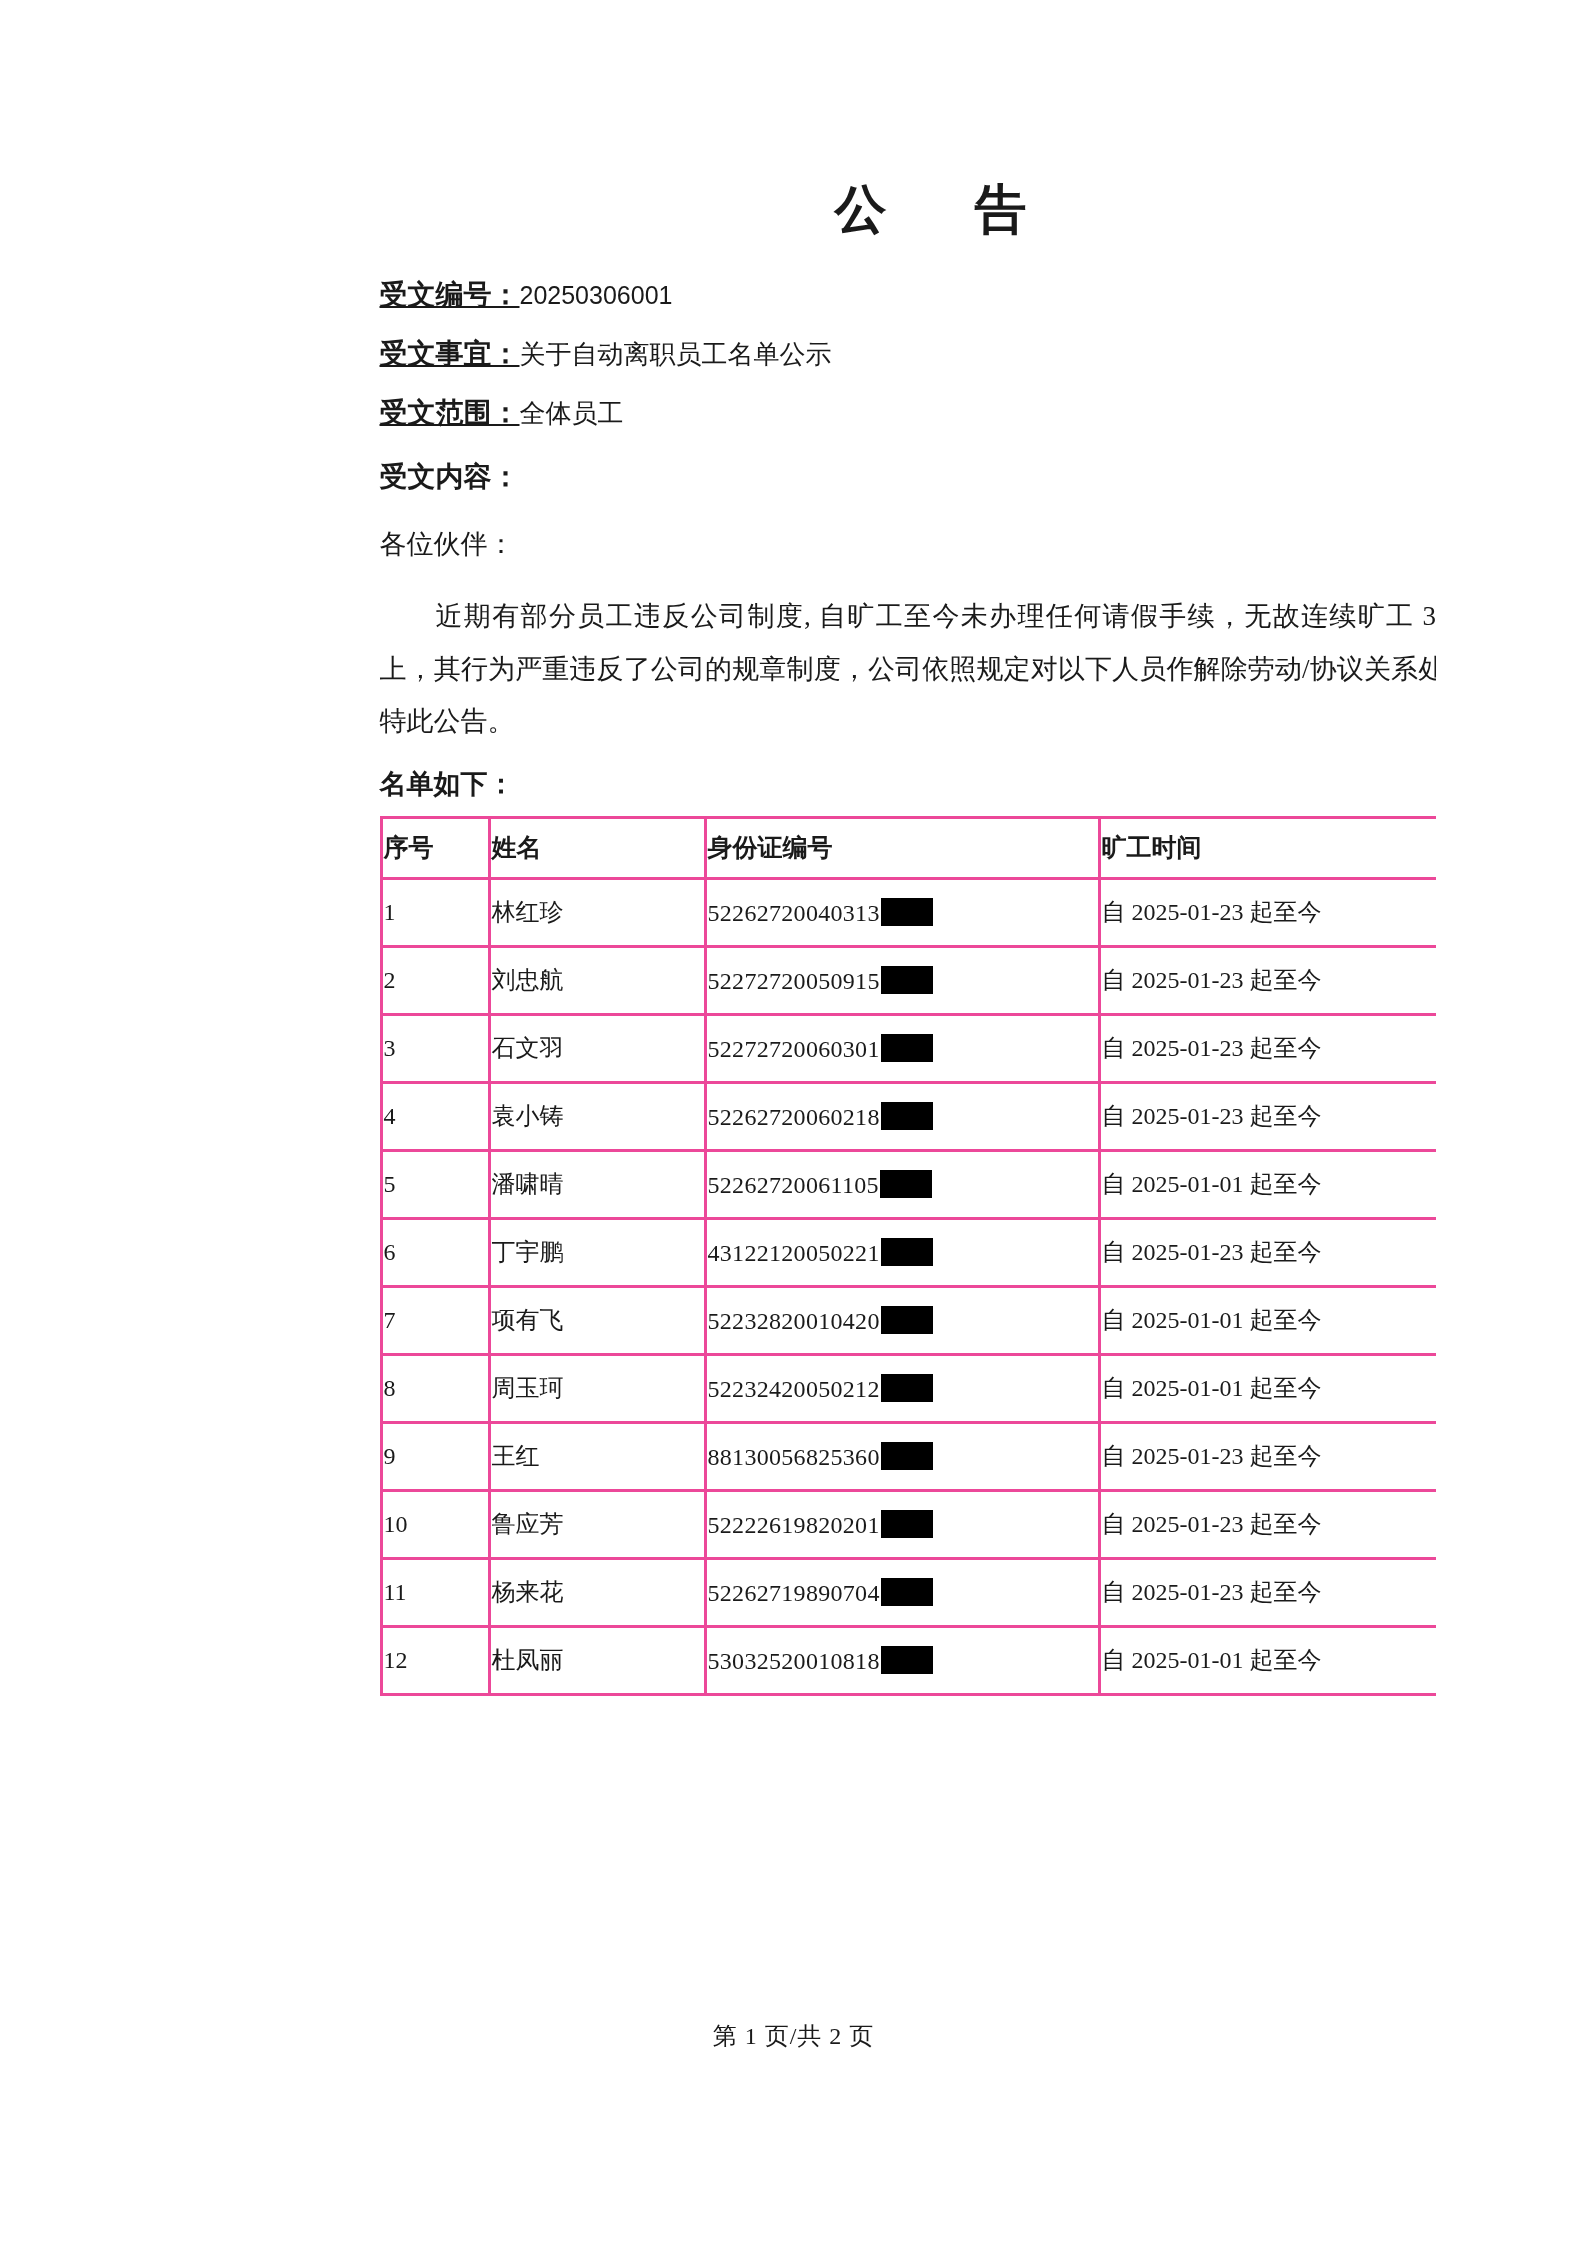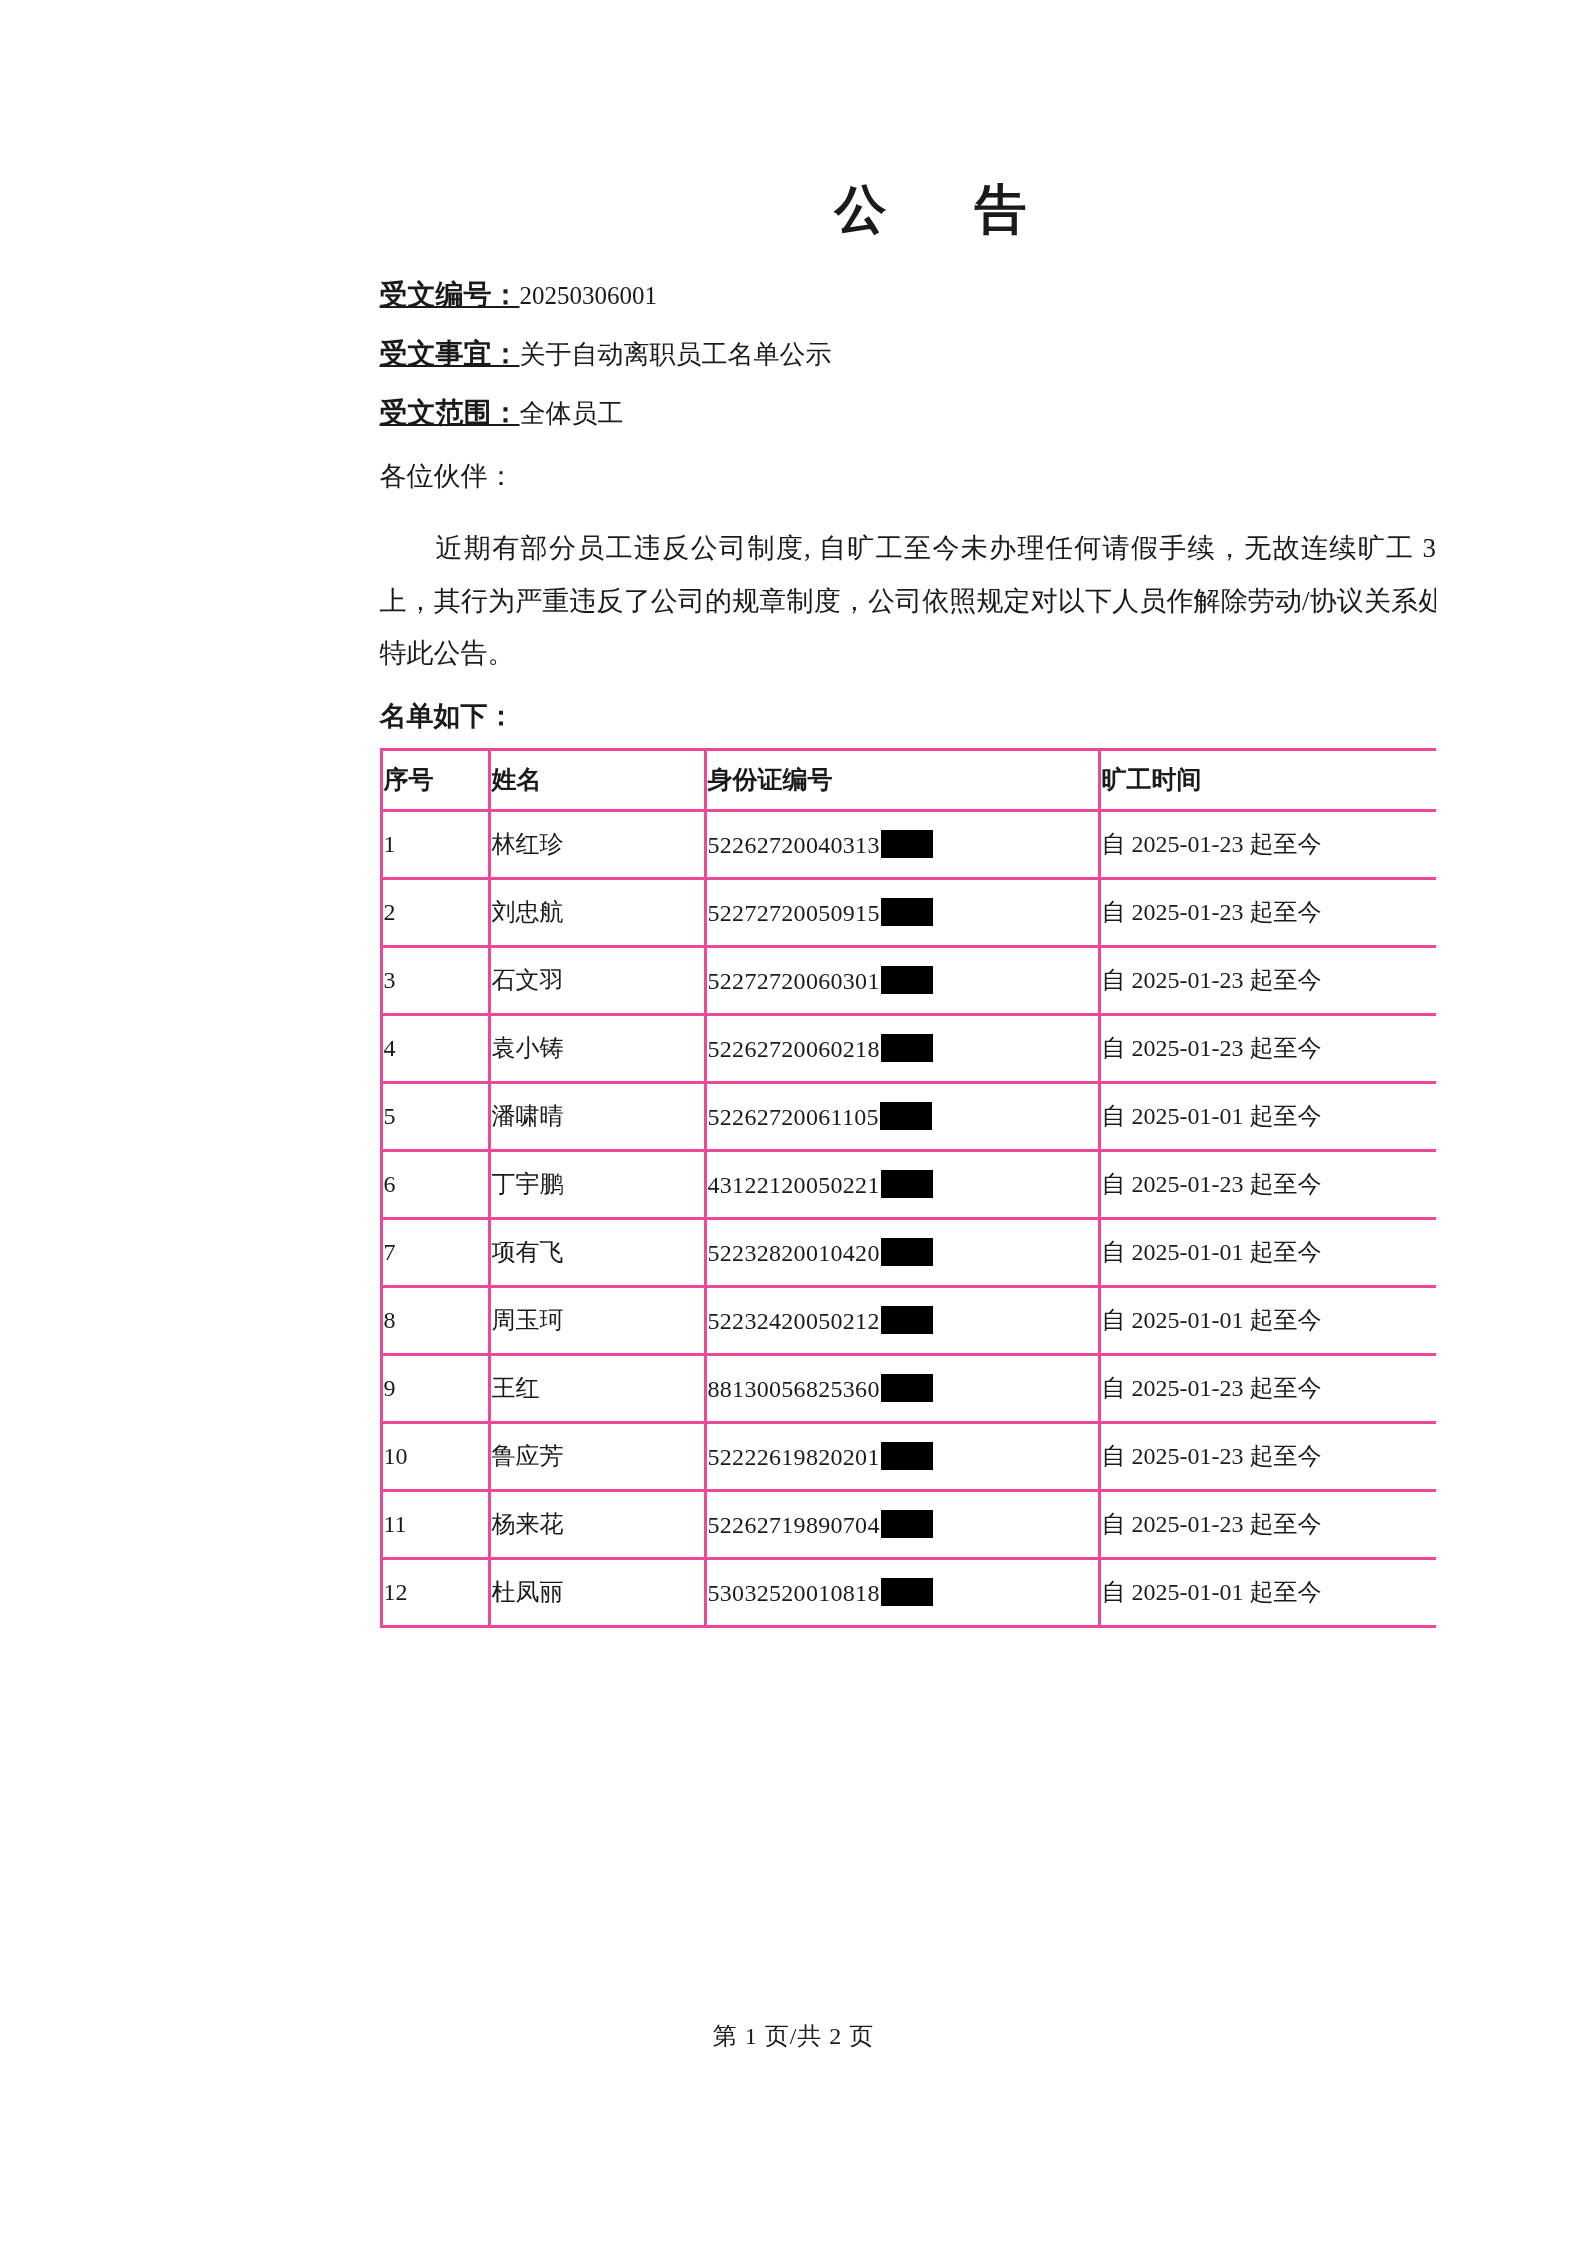--- a/index.html
+++ b/index.html
@@ -44,21 +44,21 @@
     font-weight: bold;
     font-size: 28px;
     text-decoration: underline;
   }
   .meta-value {
     font-size: 26px;
     font-weight: normal;
   }
   .meta-value-num {
     font-size: 25px;
-    font-family: Liberation Serif, serif;
+    font-family: Liberation Sans, sans-serif;
   }
   .section-label {
     font-size: 28px;
     font-weight: bold;
     margin-bottom: 30px;
   }
   .salutation {
     font-size: 27px;
     margin-bottom: 28px;
   }
@@ -148,20 +148,21 @@
     </div>
 
     <div class="meta-line">
       <span class="meta-label">受文事宜：</span><span class="meta-value">关于自动离职员工名单公示</span>
     </div>
 
     <div class="meta-line">
       <span class="meta-label">受文范围：</span><span class="meta-value">全体员工</span>
     </div>
 
+    <div class="section-label">受文内容：</div>
 
     <div class="salutation">各位伙伴：</div>
 
     <p class="body-para">近期有部分员工违反公司制度, 自旷工至今未办理任何请假手续，无故连续旷工 3 天以上，其行为严重违反了公司的规章制度，公司依照规定对以下人员作解除劳动/协议关系处理，特此公告。</p>
 
     <div class="list-label">名单如下：</div>
 
     <table class="roster">
       <colgroup>
           <col class="c1">

